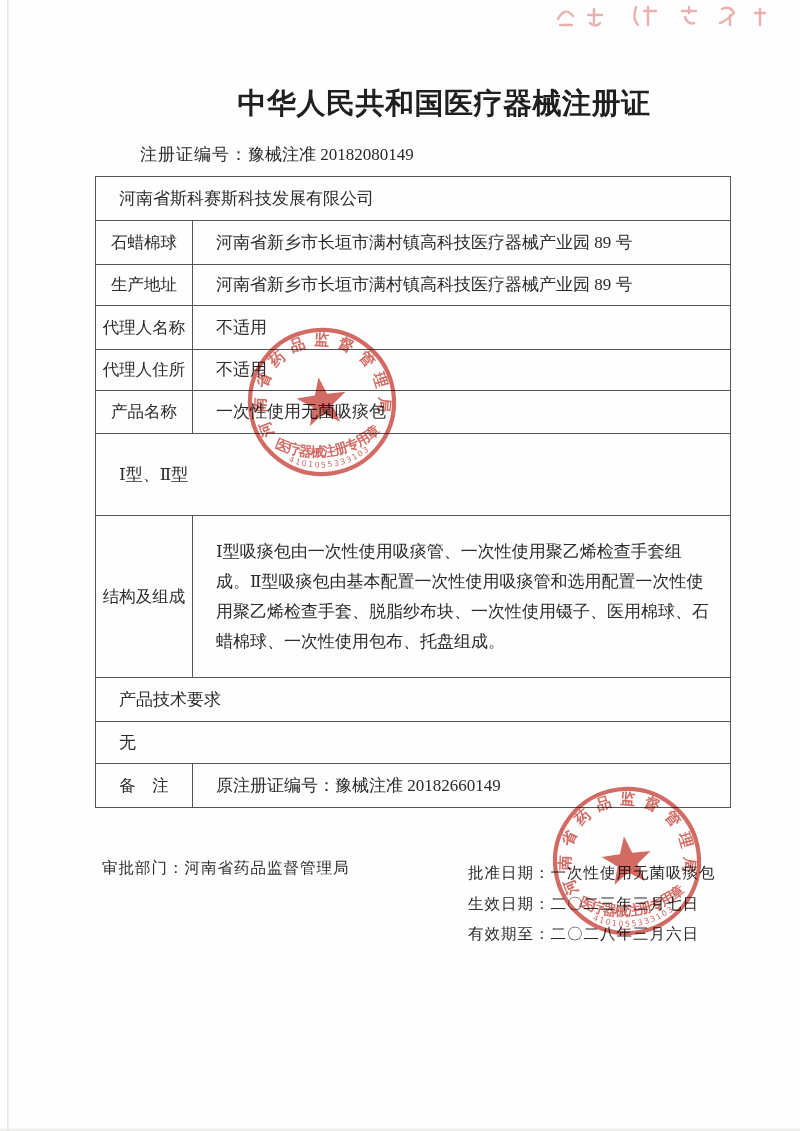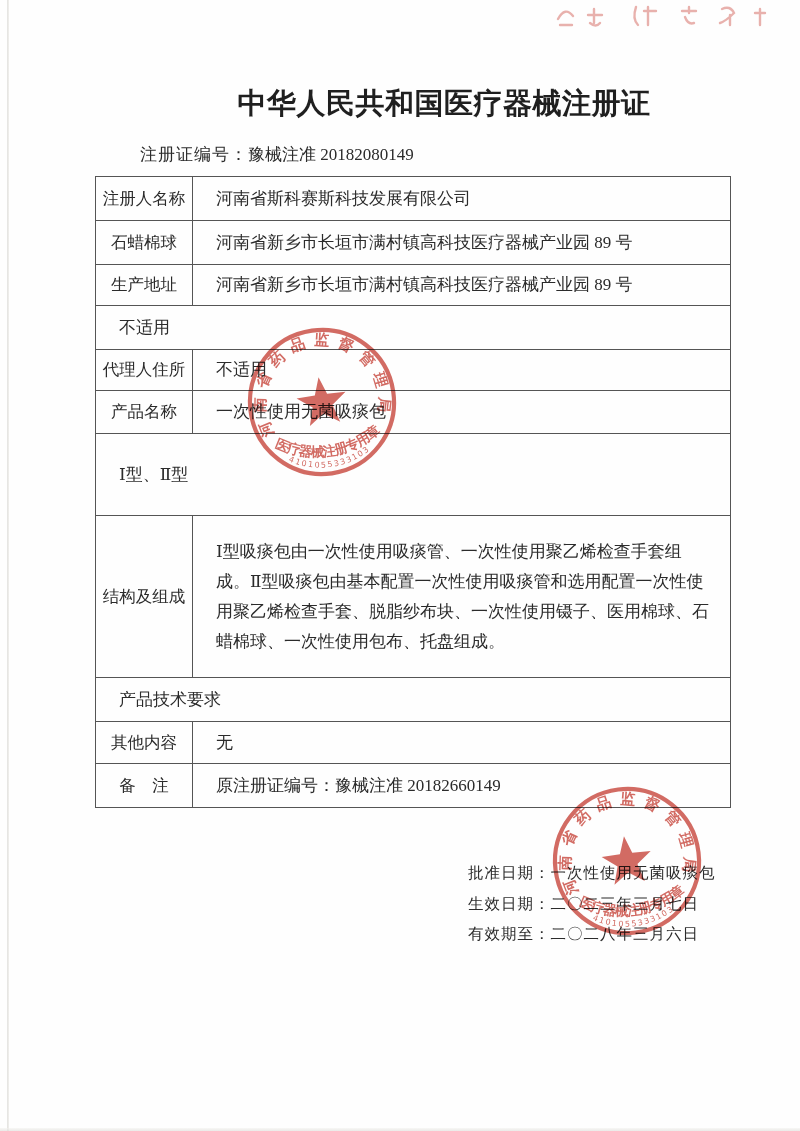--- a/index.html
+++ b/index.html
@@ -87,32 +87,32 @@
   </svg>
 
   <div class="doc-title">中华人民共和国医疗器械注册证</div>
 
   <div class="cert-no-line">
     <span class="lbl">注册证编号：</span><span>豫械注准 20182080149</span>
   </div>
 
   <div class="cert-table">
     <div class="t-row" style="height:44px">
-      <div class="t-label">注册人名称</div>
       <div class="t-value">河南省斯科赛斯科技发展有限公司</div>
     </div>
     <div class="t-row" style="height:44px">
       <div class="t-label">石蜡棉球</div>
       <div class="t-value">河南省新乡市长垣市满村镇高科技医疗器械产业园 89 号</div>
     </div>
     <div class="t-row" style="height:41px">
       <div class="t-label">生产地址</div>
       <div class="t-value">河南省新乡市长垣市满村镇高科技医疗器械产业园 89 号</div>
     </div>
     <div class="t-row" style="height:44px">
+      <div class="t-label">代理人名称</div>
       <div class="t-value">不适用</div>
     </div>
     <div class="t-row" style="height:41px">
       <div class="t-label">代理人住所</div>
       <div class="t-value">不适用</div>
     </div>
     <div class="t-row" style="height:43px">
       <div class="t-label">产品名称</div>
       <div class="t-value">一次性使用无菌吸痰包</div>
     </div>
@@ -120,29 +120,31 @@
       <div class="t-value">Ⅰ型、Ⅱ型</div>
     </div>
     <div class="t-row" style="height:162px">
       <div class="t-label">结构及组成</div>
       <div class="t-value">Ⅰ型吸痰包由一次性使用吸痰管、一次性使用聚乙烯检查手套组成。Ⅱ型吸痰包由基本配置一次性使用吸痰管和选用配置一次性使用聚乙烯检查手套、脱脂纱布块、一次性使用镊子、医用棉球、石蜡棉球、一次性使用包布、托盘组成。</div>
     </div>
     <div class="t-row" style="height:44px">
       <div class="t-value">产品技术要求</div>
     </div>
     <div class="t-row" style="height:42px">
-      <div class="t-label">其他内容</div>
       <div class="t-value">无</div>
     </div>
     <div class="t-row" style="height:43px">
       <div class="t-label">备　注</div>
       <div class="t-value">原注册证编号：豫械注准 20182660149</div>
     </div>
   </div>
 
+  <div class="footer-dept">
+    <span>审批部门：</span><span>河南省药品监督管理局</span>
+  </div>
 
   <div class="footer-dates">
     <div>
       <span>批准日期：</span><span>一次性使用无菌吸痰包</span>
     </div>
     <div>
       <span>生效日期：</span><span>二〇二三年三月七日</span>
     </div>
     <div>
       <span>有效期至：</span><span>二〇二八年三月六日</span>

